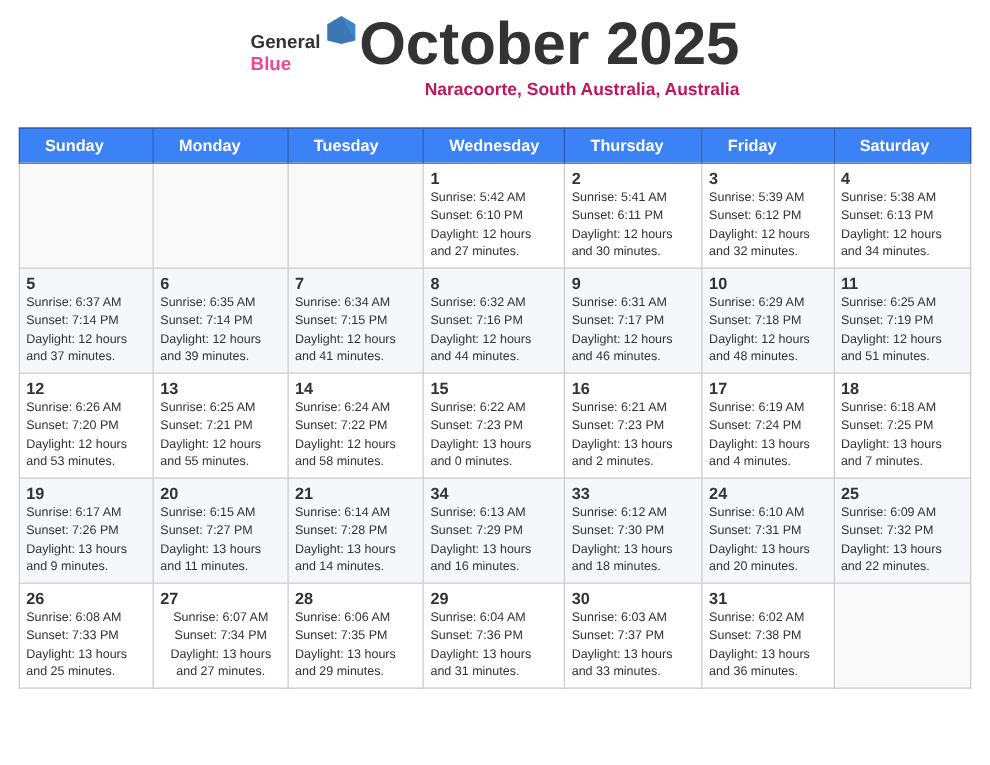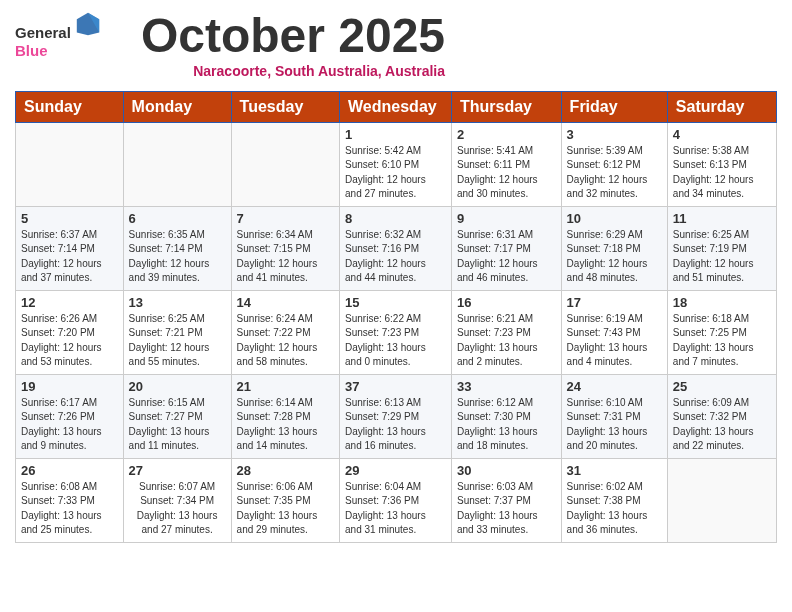--- a/index.html
+++ b/index.html
@@ -9,23 +9,22 @@
       width: 792px;
       min-height: 612px;
     }
     .page {
       width: 792px;
       padding: 10px 15px 15px 15px;
     }
     .header {
       display: flex;
       align-items: flex-start;
-      justify-content: flex-start;
-      margin-bottom: 12px;
-      gap: 39px;
+      justify-content: center;
+      margin-bottom: 23px;
     }
     .logo {
       display: flex;
       align-items: center;
       gap: 0;
     }
     .logo-text {
       font-size: 15px;
       font-weight: bold;
       line-height: 1.2;
@@ -50,25 +49,25 @@
       font-size: 14px;
       color: #be185d;
       font-weight: bold;
     }
     .calendar {
       width: 100%;
       border-collapse: collapse;
       border: 1px solid #ccc;
     }
     .calendar th {
-      background-color: #c2410c;
+      background-color: #3b82f6;
       color: #fff;
-      font-size: 16px;
-      font-weight: bold;
-      padding: 6px 8px;
+      font-size: 13px;
+      font-weight: bold;
+      padding: 6px 20px;
       text-align: left;
       border: 1px solid #2a5aaf;
     }
     .calendar td {
       width: 113px;
       vertical-align: top;
       padding: 4px 5px;
       border: 1px solid #ccc;
       font-size: 10.5px;
       color: #333;
@@ -249,21 +248,21 @@
           <td>
             <span class="day-number">16</span>
             <div class="day-info" style="white-space: pre-line;">Sunrise: 6:21 AM
 Sunset: 7:23 PM
 Daylight: 13 hours
 and 2 minutes.</div>
           </td>
           <td>
             <span class="day-number">17</span>
             <div class="day-info" style="white-space: pre-line;">Sunrise: 6:19 AM
-Sunset: 7:43 PM
+Sunset: 7:24 PM
 Daylight: 13 hours
 and 4 minutes.</div>
           </td>
           <td>
             <span class="day-number">18</span>
             <div class="day-info" style="white-space: pre-line;">Sunrise: 6:18 AM
 Sunset: 7:25 PM
 Daylight: 13 hours
 and 7 minutes.</div>
           </td>
@@ -284,21 +283,21 @@
 and 11 minutes.</div>
           </td>
           <td>
             <span class="day-number">21</span>
             <div class="day-info" style="white-space: pre-line;">Sunrise: 6:14 AM
 Sunset: 7:28 PM
 Daylight: 13 hours
 and 14 minutes.</div>
           </td>
           <td>
-            <span class="day-number">37</span>
+            <span class="day-number">34</span>
             <div class="day-info" style="white-space: pre-line;">Sunrise: 6:13 AM
 Sunset: 7:29 PM
 Daylight: 13 hours
 and 16 minutes.</div>
           </td>
           <td>
             <span class="day-number">33</span>
             <div class="day-info" style="white-space: pre-line;">Sunrise: 6:12 AM
 Sunset: 7:30 PM
 Daylight: 13 hours

